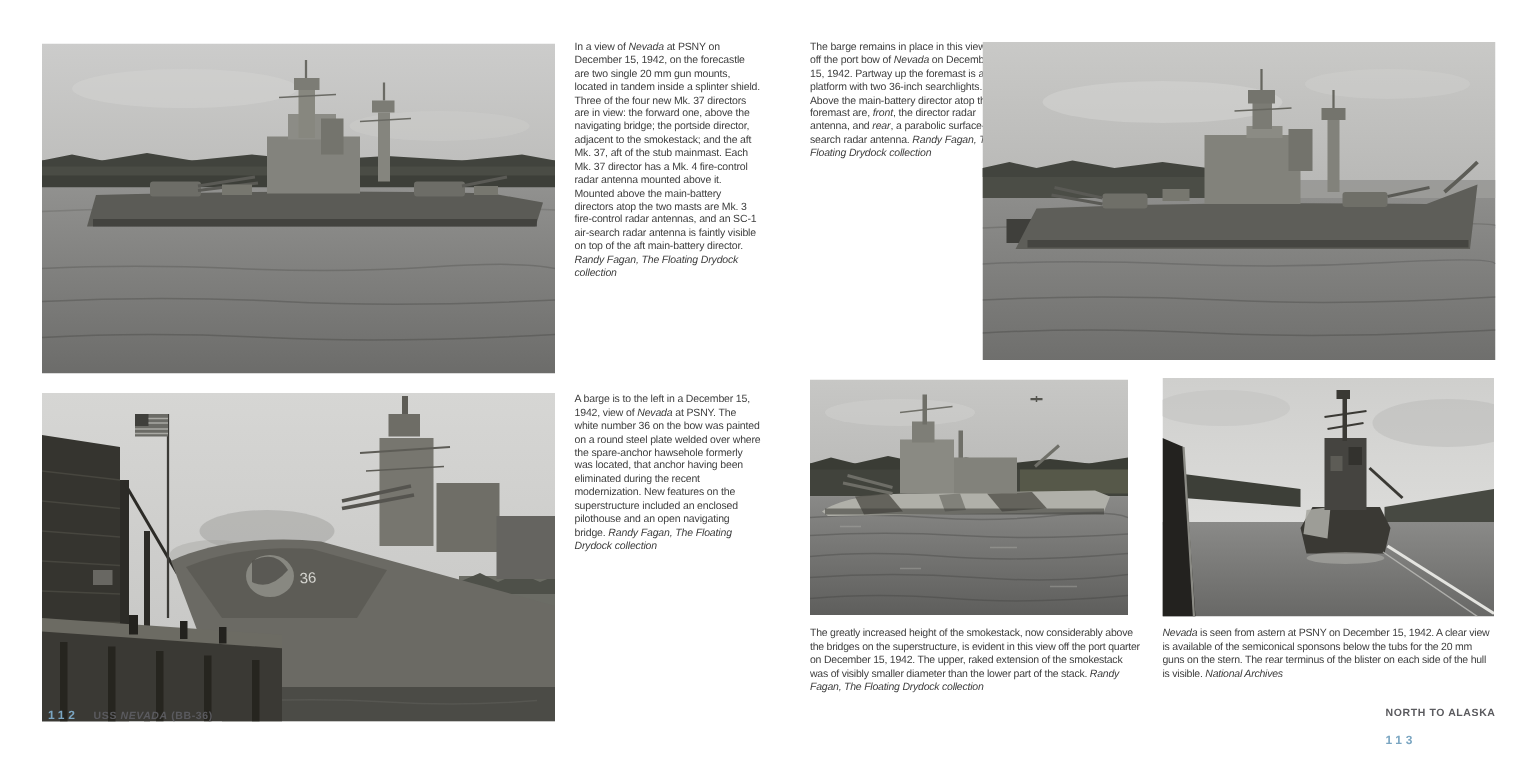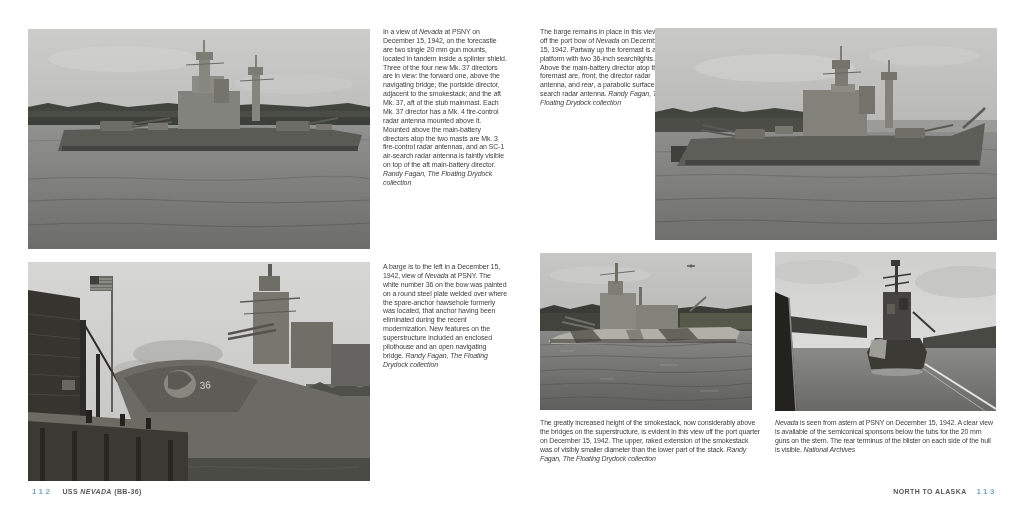--- a/index.html
+++ b/index.html
@@ -3,23 +3,23 @@
 <meta charset="utf-8">
 <style>
   html,body{margin:0;padding:0;background:#ffffff;}
   .spread{position:relative;width:1024px;height:512px;background:#ffffff;overflow:hidden;
           font-family:"Liberation Sans",sans-serif;}
   .photo{position:absolute;line-height:0;}
   .photo svg{display:block;}
   .caption{position:absolute;font-size:7px;line-height:1.27;color:#3e3e3e;
            letter-spacing:-0.1px;text-align:left;}
   .caption .it{font-style:italic;}
-  .footer{position:absolute;top:487px;display:flex;align-items:baseline;gap:10px;}
+  .footer{position:absolute;top:472px;display:flex;align-items:baseline;gap:10px;}
   .footer-left{left:32px;}
-  .footer-right{right:27px;flex-direction:row;}
+  .footer-right{right:27px;flex-direction:column;}
   .page-num{font-size:8px;font-weight:700;letter-spacing:2.5px;color:#7ba6c2;}
   .footer-title{font-size:7px;font-weight:700;letter-spacing:0.4px;color:#5a5a5e;
                 text-transform:uppercase;}
   .footer-title .it{font-style:italic;}
 </style>
 </head>
 <body>
 
 <div class="spread">
 

